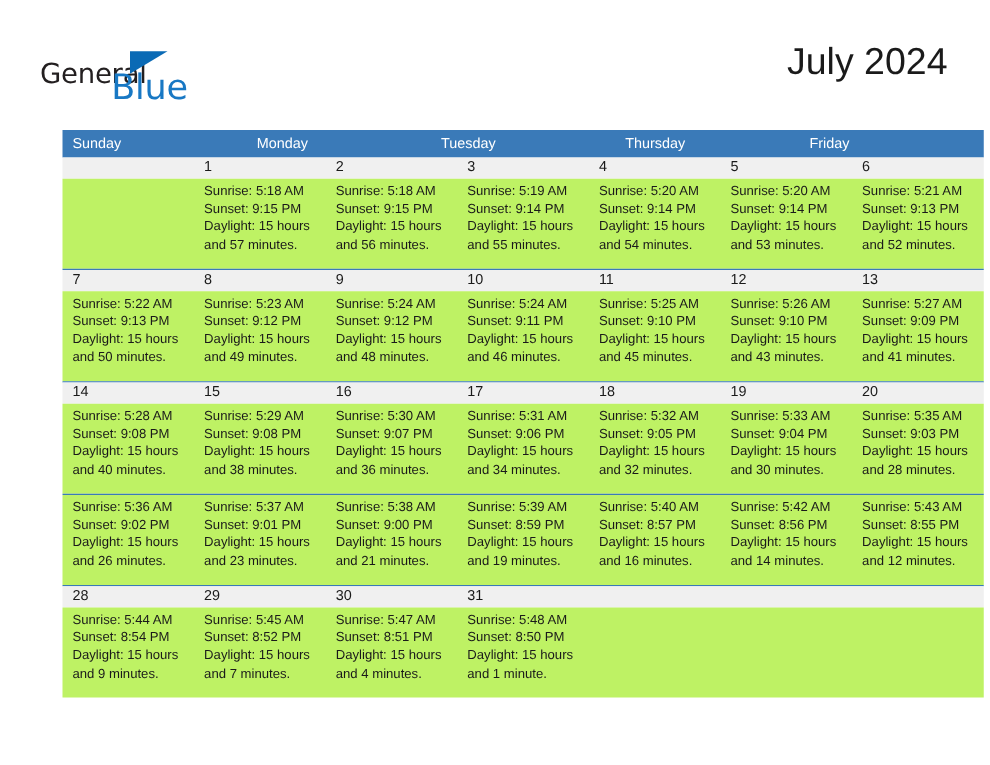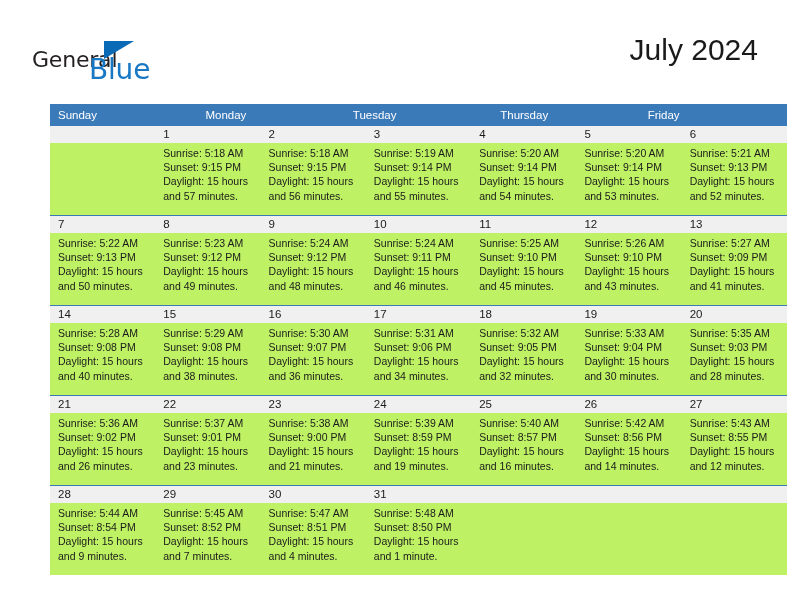--- a/index.html
+++ b/index.html
@@ -333,29 +333,20 @@
             </div>
             <div class="daycell">
               <div class="line">Sunrise: 5:35 AM</div>
               <div class="line">Sunset: 9:03 PM</div>
               <div class="line">Daylight: 15 hours</div>
               <div class="line">and 28 minutes.</div>
             </div>
           </div>
         </div>
         <div class="week">
-          <div class="week-numbers">
-            <div class="daynum">21</div>
-            <div class="daynum">22</div>
-            <div class="daynum">23</div>
-            <div class="daynum">24</div>
-            <div class="daynum">25</div>
-            <div class="daynum">26</div>
-            <div class="daynum">27</div>
-          </div>
           <div class="week-body">
             <div class="daycell">
               <div class="line">Sunrise: 5:36 AM</div>
               <div class="line">Sunset: 9:02 PM</div>
               <div class="line">Daylight: 15 hours</div>
               <div class="line">and 26 minutes.</div>
             </div>
             <div class="daycell">
               <div class="line">Sunrise: 5:37 AM</div>
               <div class="line">Sunset: 9:01 PM</div>

